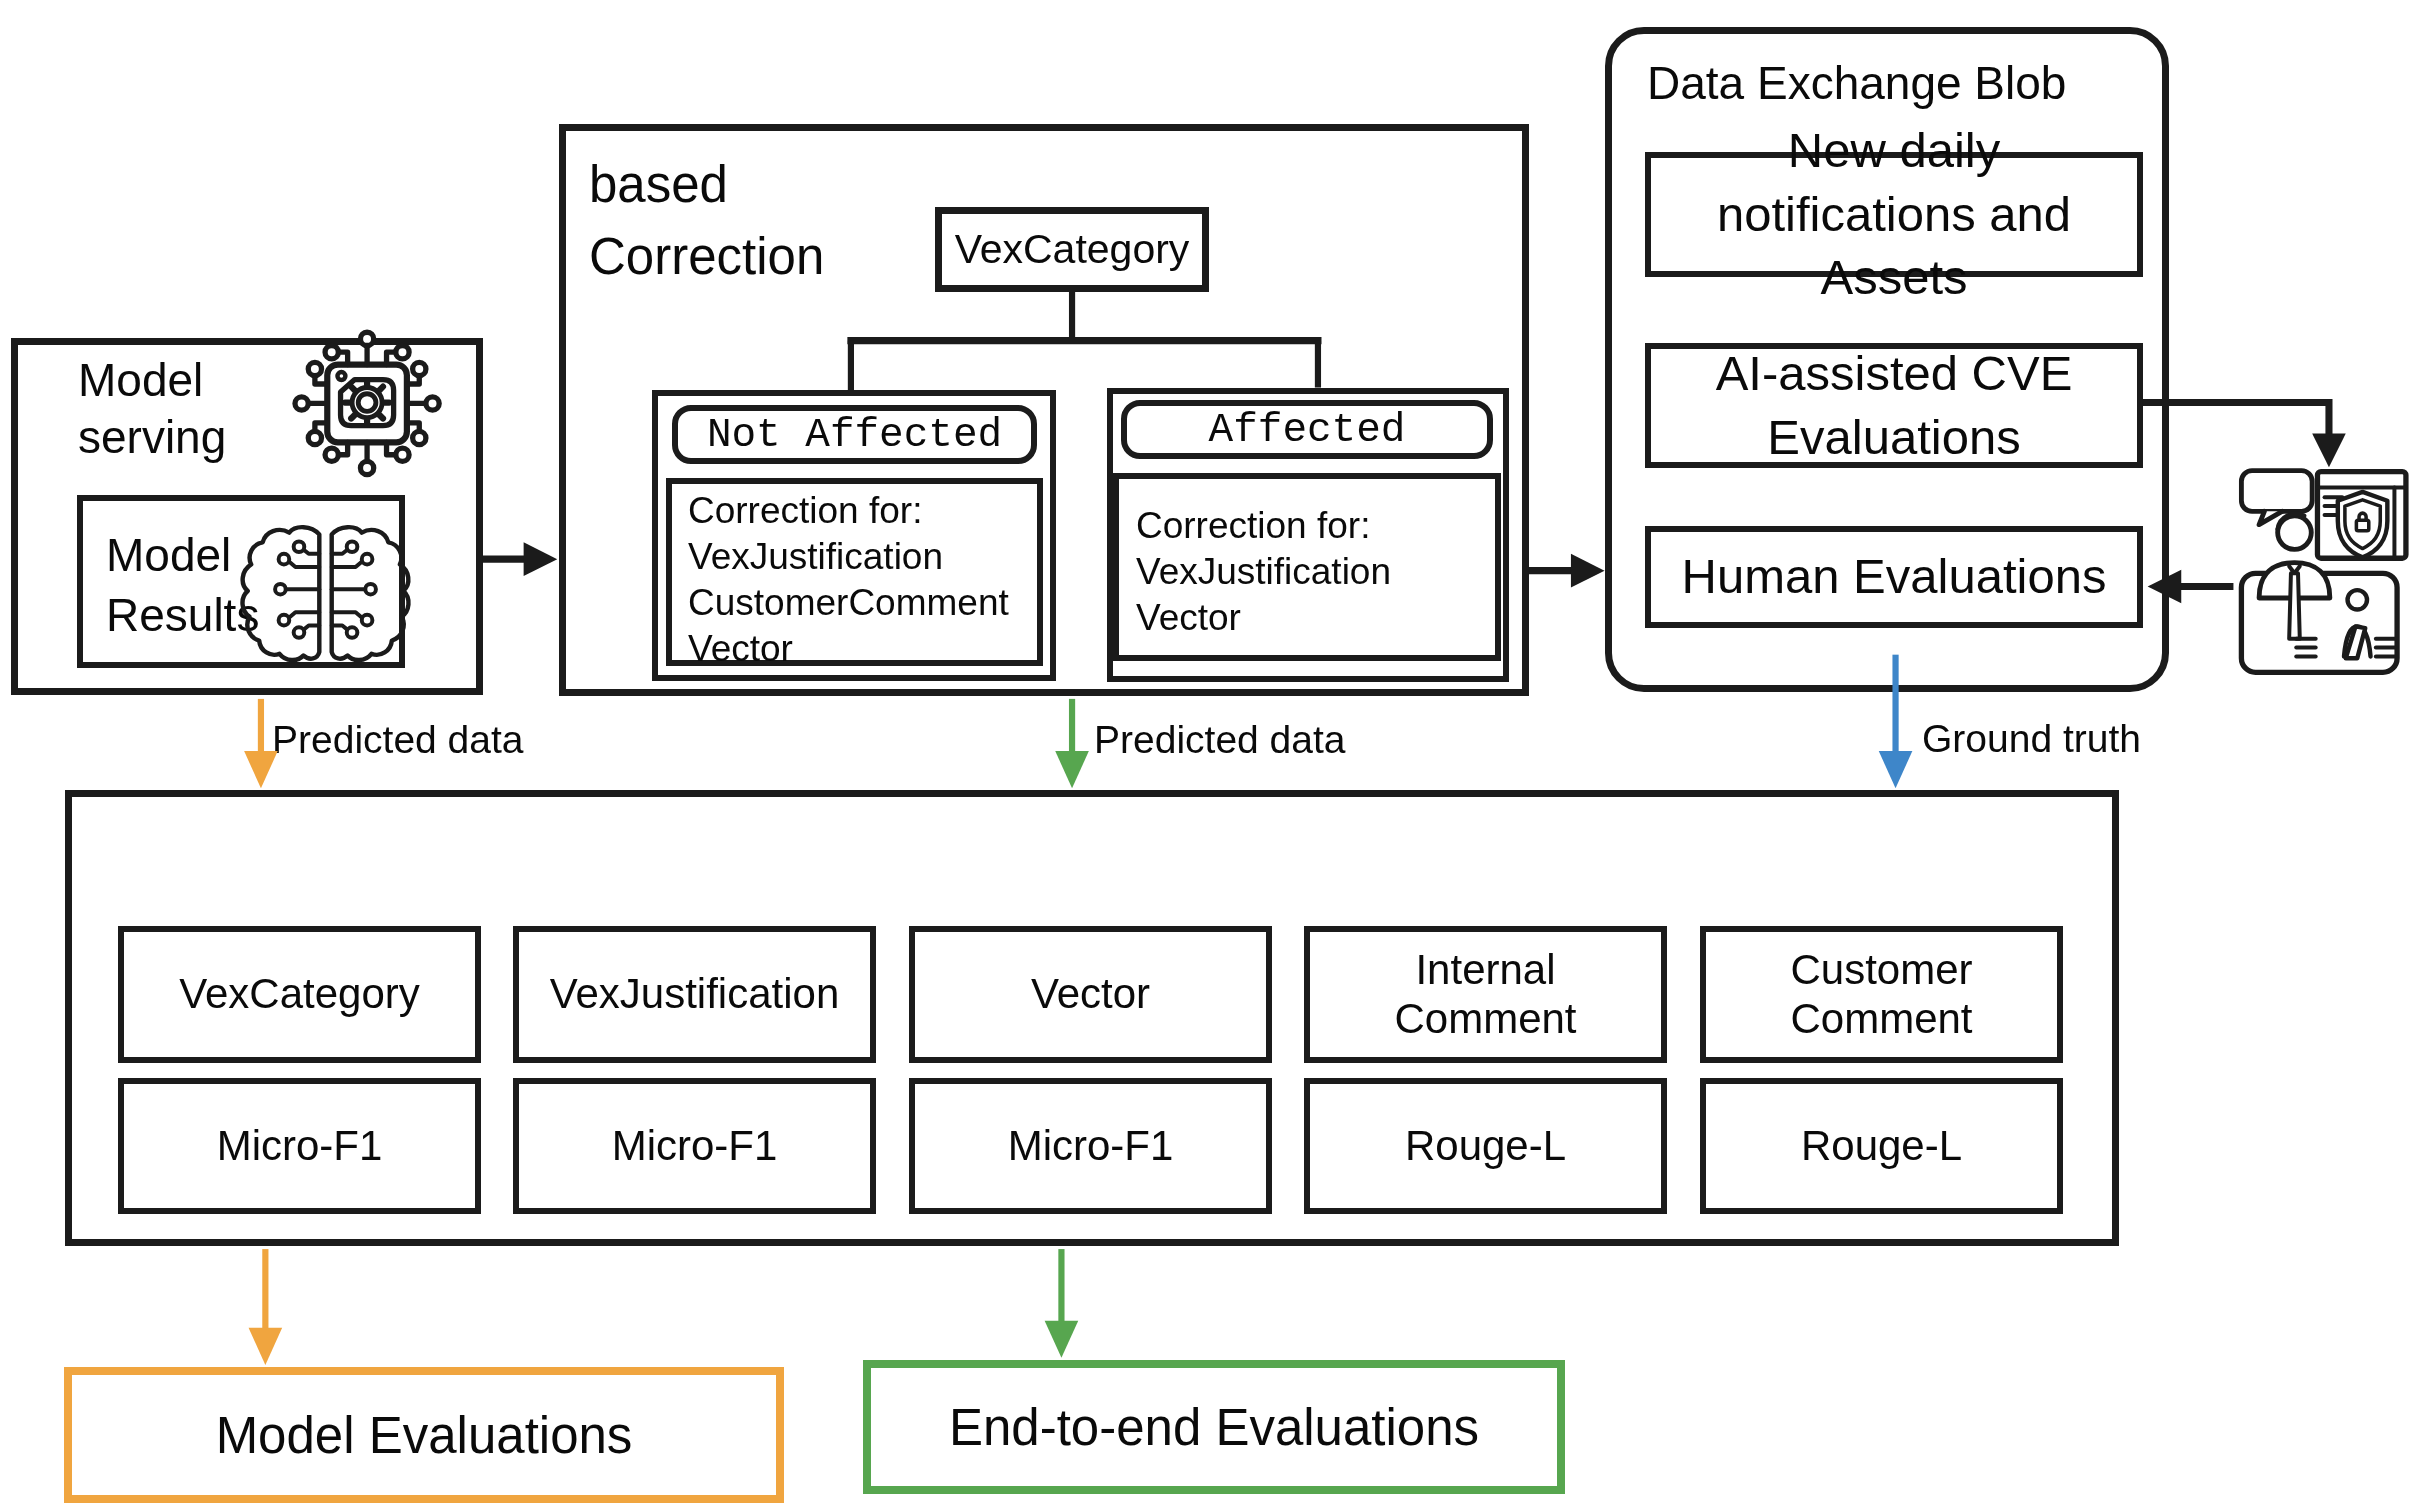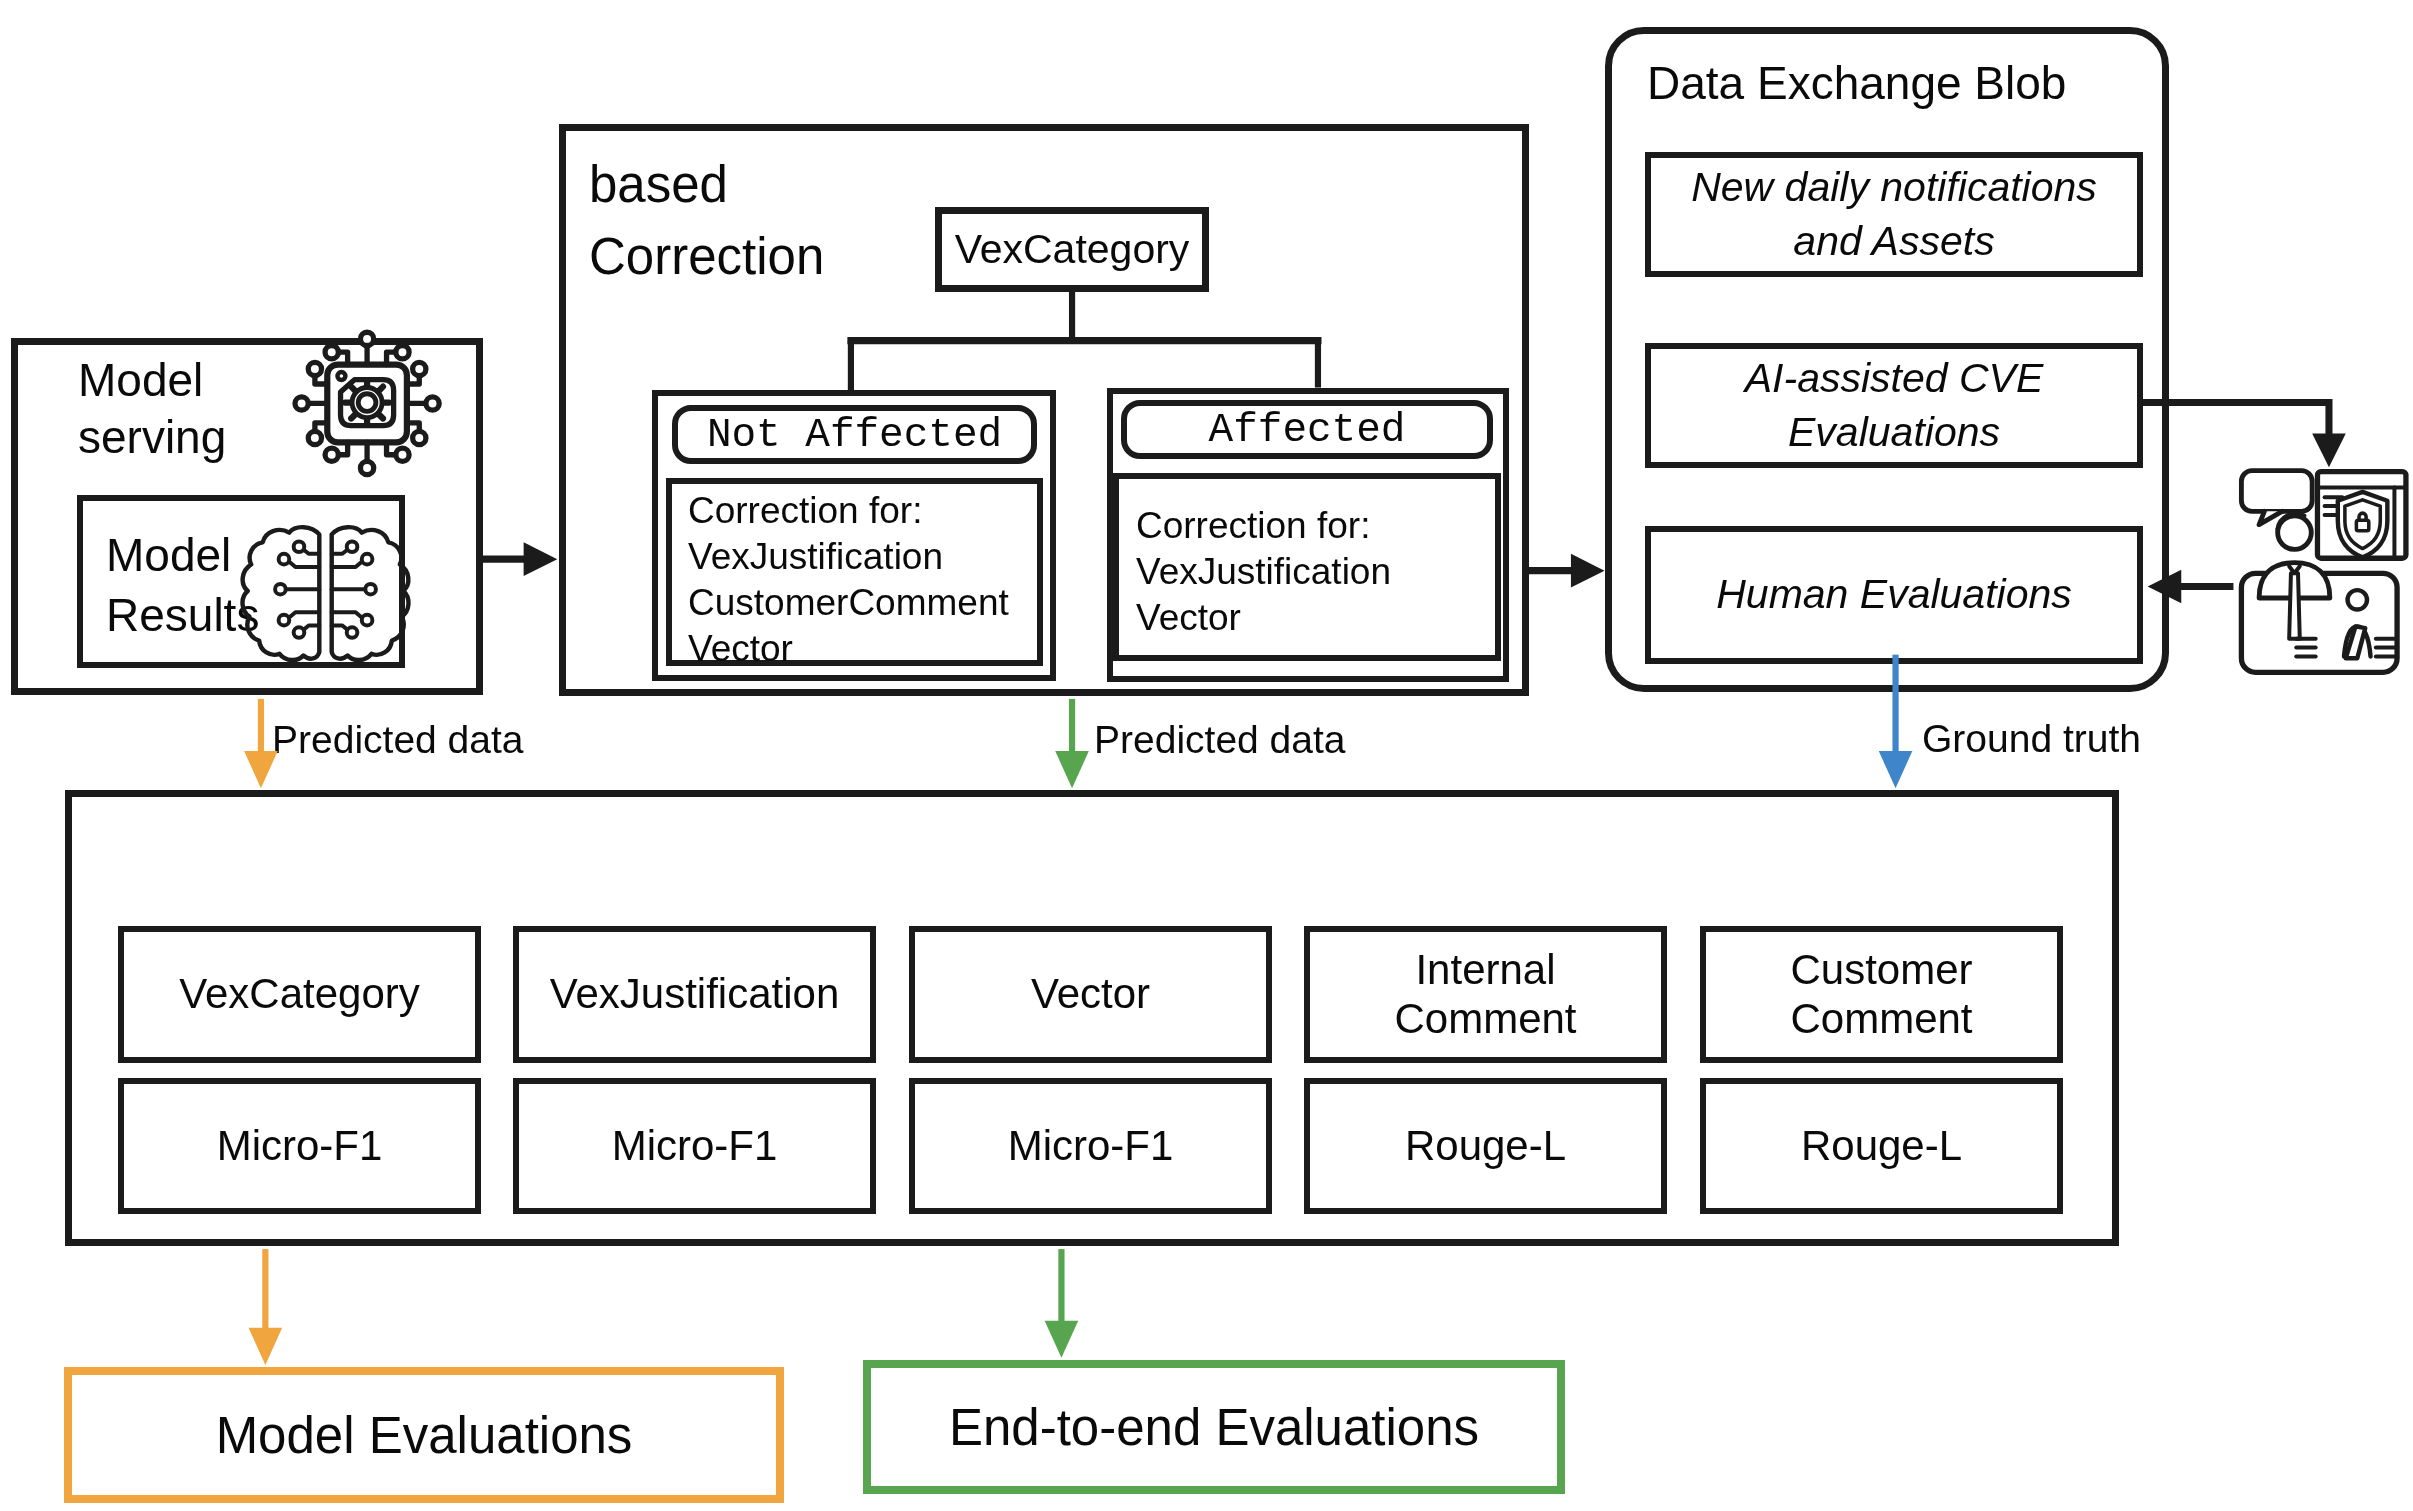--- a/index.html
+++ b/index.html
@@ -15,21 +15,21 @@
   }
   .box{position:absolute;box-sizing:border-box;background:#fff;border:7px solid var(--black);}
   .b7{border-width:6.2px;}
   .center{display:flex;align-items:center;justify-content:center;text-align:center;}
   .label{position:absolute;}
   .title{font-size:46px;line-height:1.23;letter-spacing:0px;}
   .title span{display:block;}
   .ruletitle{font-size:51px;line-height:1.42;}
   .ruletitle span{display:block;}
   .celltxt{font-size:42px;line-height:1.15;}
-  .itemtxt{font-size:41px;line-height:1.3;font-style:italic;}
+  .itemtxt{font-size:49px;line-height:1.3;}
   .pilltxt{font-size:41px;}
   .corrtxt{font-size:37px;line-height:1.24;}
   .corrtxt span{display:block;}
   .flowlbl{font-size:39px;}
   .outtxt{font-size:51px;}
   .restxt{font-size:46px;line-height:1.3;}
   .restxt span{display:block;}
   .pill{border-radius:19px;font-family:Liberation Mono, monospace;}
   .narrow{display:inline-block;max-width:265px;}
   #wires{position:absolute;left:0;top:0;pointer-events:none;}
@@ -86,21 +86,21 @@
   <div class="box" style="left:1605px;top:26.5px;width:564px;height:665px;border-radius:39px;"></div>
   <div class="label title" style="left:1647px;top:55px;">
     <span>Data Exchange Blob</span>
   </div>
   <div class="box b7 center itemtxt" style="left:1645px;top:152px;width:498px;height:125px;padding:0 16px;">
     <span>New daily notifications and Assets</span>
   </div>
   <div class="box b7 center itemtxt" style="left:1645px;top:343px;width:498px;height:125px;padding:0 16px;">
     <span>AI-assisted CVE Evaluations</span>
   </div>
-  <div class="box b7 center itemtxt" style="left:1645px;top:526px;width:498px;height:138px;padding:4px 16px;">
+  <div class="box b7 center itemtxt" style="left:1645px;top:526px;width:498px;height:102px;padding:4px 16px;">
     <span>Human Evaluations</span>
   </div>
 
   <div class="label center" id="pwd" style="left:2242px;top:471px;width:71px;height:37px;">
     <span>****</span>
   </div>
 
   <div class="label flowlbl" style="left:272px;top:718px;">
     <span>Predicted data</span>
   </div>

